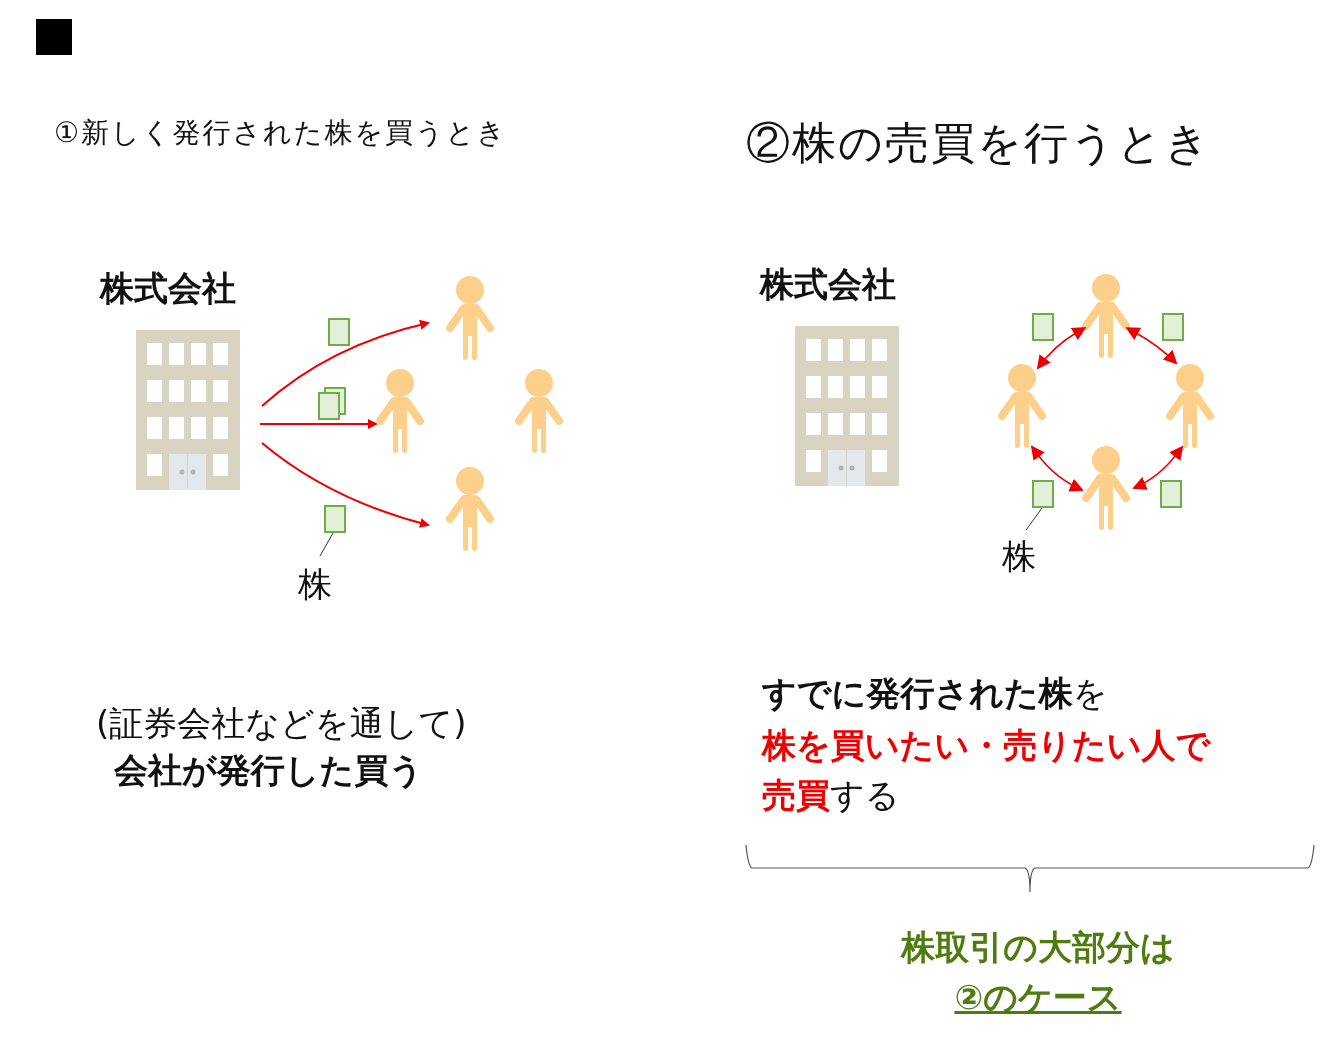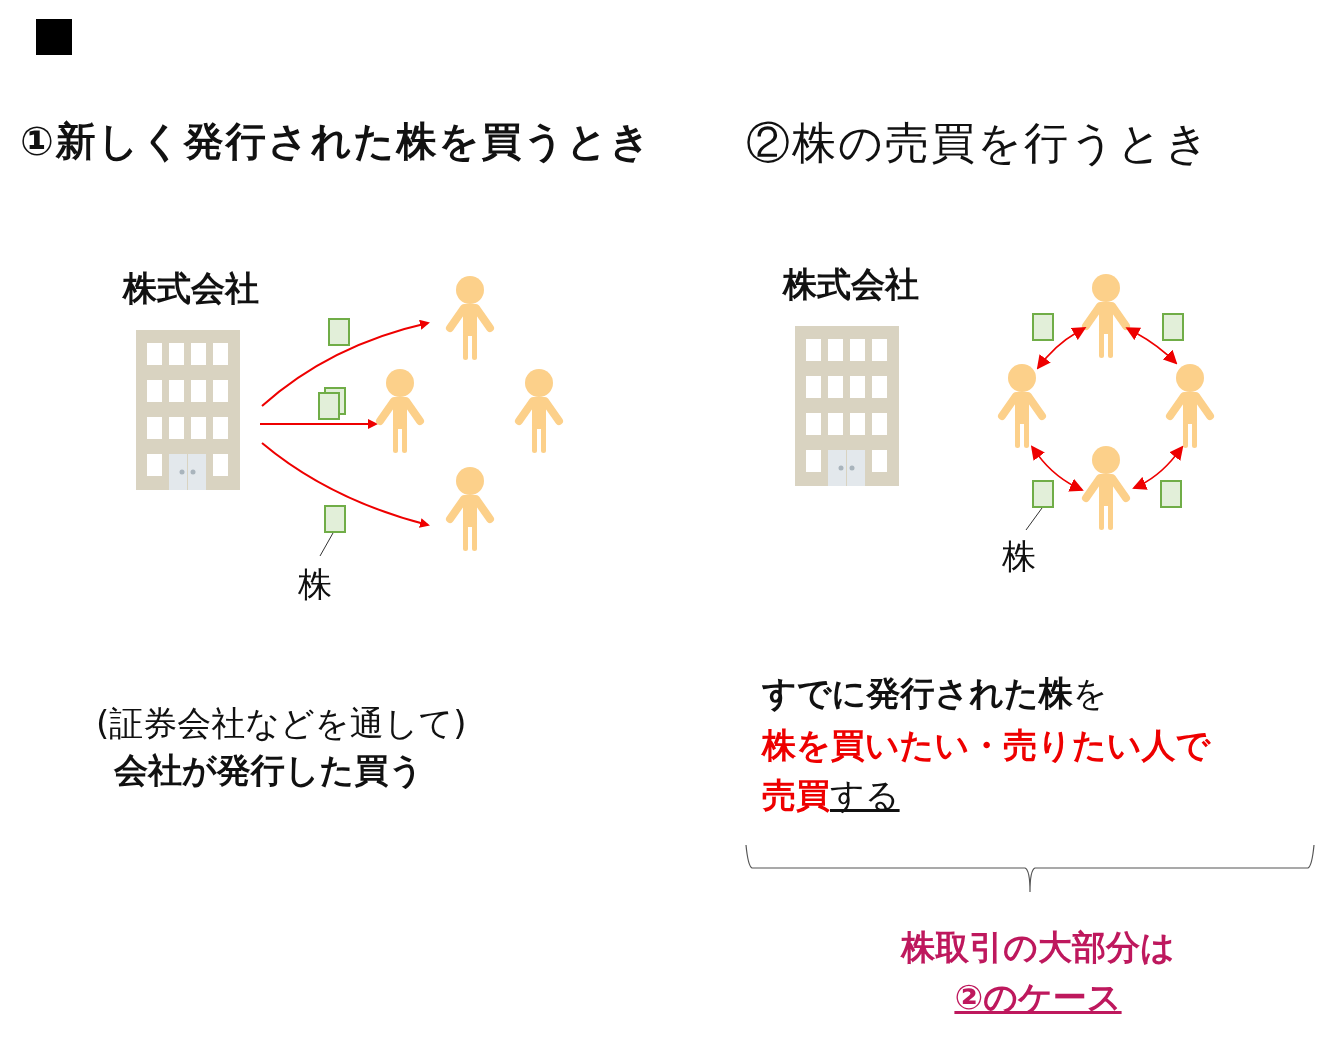--- a/index.html
+++ b/index.html
@@ -1,28 +1,28 @@
 <!DOCTYPE html>
 <html><head>
 <meta charset="utf-8">
 <style>
   html, body { margin:0; padding:0; background:#ffffff; }
   body { width:1328px; height:1048px; position:relative; overflow:hidden;
          font-family:"DejaVu Sans", "Liberation Sans", sans-serif; color:#111; }
   .abs { position:absolute; white-space:nowrap; }
   .title { left:36px; top:14px; font-size:40px; font-weight:300; letter-spacing:1px; }
   .title .sq { display:inline-block; width:36px; height:36px; background:#000; vertical-align:-4px; margin-right:6px; }
-  .h1 { left:20px; top:114px; font-size:40px; font-weight:700; letter-spacing:2px; }
+  .h1 { left:54px; top:114px; font-size:28px; font-weight:400; letter-spacing:2px; }
   .h2 { left:746px; top:114px; font-size:44px; font-weight:300; letter-spacing:2px; }
-  .co { font-size:34px; font-weight:bold;margin-left:23px; }
+  .co { font-size:34px; font-weight:bold; }
   .kabu-lbl { font-size:34px; font-weight:300; }
   .txt { font-size:34px; line-height:50px; }
   .bold { font-weight:bold; }
   .red { color:#ee0000; font-weight:bold; }
-  .concl { left:748px; width:580px; text-align:center; font-size:34px; font-weight:bold; color:#be185d; line-height:50px; }
+  .concl { left:748px; width:580px; text-align:center; font-size:34px; font-weight:bold; color:#4d7c0f; line-height:50px; }
   svg { position:absolute; left:0; top:0; }
 </style>
 </head>
 <body>
 
 <svg width="1328" height="1048">
   <defs>
     <marker id="ah" markerWidth="10" markerHeight="10" refX="8" refY="5" orient="auto" markerUnits="userSpaceOnUse">
       <path d="M0,0 L10,5 L0,10 z" fill="#ee0000"></path>
     </marker>
@@ -149,17 +149,17 @@
 <div class="abs kabu-lbl" style="left:1002px; top:534px;">株</div>
 
 <div class="abs txt" style="left:96px; top:698px; font-weight:400;">(証券会社などを通して)</div>
 <div class="abs txt bold" style="left:114px; top:746px;font-family:Liberation Serif, serif;">会社が発行した買う</div>
 
 <div class="abs txt" style="left:762px; top:668px;">
   <span style="font-weight:700;">すでに</span><span class="bold">発行された株</span><span style="font-weight:300;">を</span>
 </div>
 <div class="abs txt red" style="left:762px; top:720px;">株を買いたい・売りたい人で</div>
 <div class="abs txt" style="left:762px; top:770px;">
-  <span class="red">売買</span><span style="font-weight:300;text-decoration:underline;">する</span>
+  <span class="red">売買</span><span style="font-weight:300;">する</span>
 </div>
 
 <div class="abs concl" style="top:922px;">株取引の大部分は</div>
 <div class="abs concl" style="top:972px;text-decoration:underline;">②のケース</div>
 
 </body></html>

